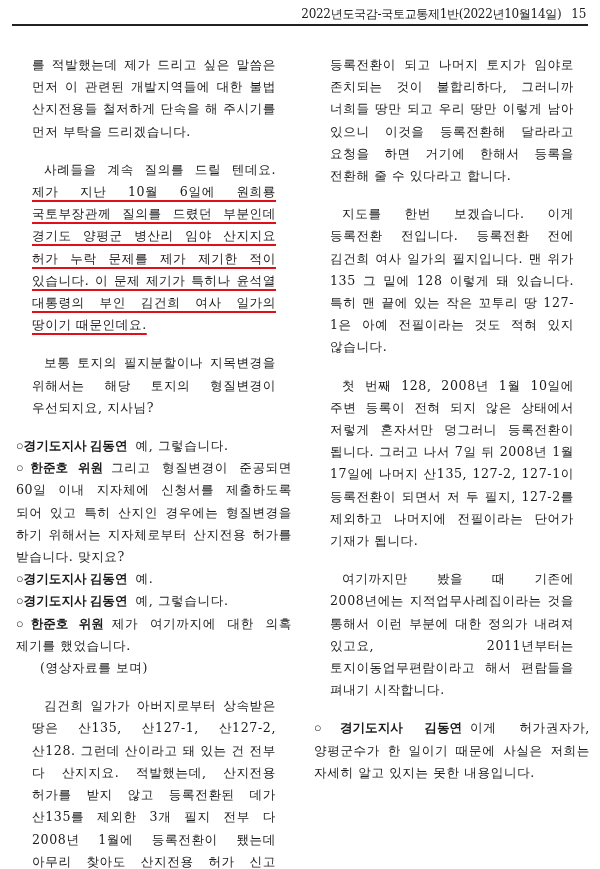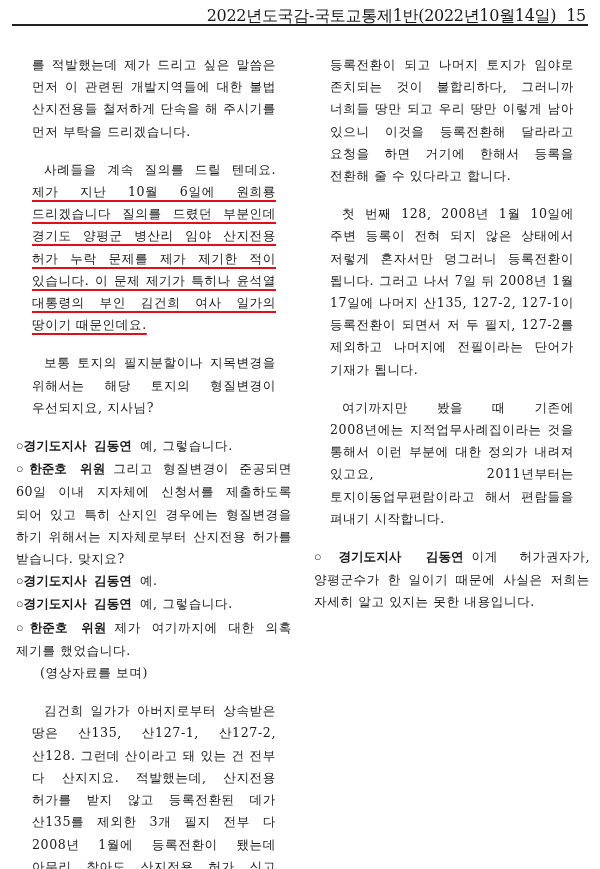--- a/index.html
+++ b/index.html
@@ -1,57 +1,58 @@
 <!DOCTYPE html>
 <html><head>
   <meta charset="utf-8">
   <style>
     html, body { margin: 0; padding: 0; background: #ffffff; }
     body { width: 600px; height: 869px; overflow: hidden; position: relative;
            font-family: "DejaVu Serif", "Liberation Serif", serif; color: #1a1a1a; }
     .header { position: absolute; left: 12px; right: 12px; top: 0; height: 24px;
               border-bottom: 2px solid #222; }
-    .header-text { position: absolute; right: 2px; top: 6px; font-size: 16px; letter-spacing: -0.3px; }
+    .header-text { position: absolute; right: 2px; top: 6px; font-size: 12px; letter-spacing: -0.3px; }
     .header-text .pg { margin-left: 10px; }
     .col { position: absolute; top: 38px; width: 276px; font-size: 12.6px; line-height: 22.2px;
            text-align: justify; word-break: keep-all; letter-spacing: 0.6px; }
     .col.left { left: 16px; }
     .col.right { left: 314px; }
     .p { margin: 16px; text-indent: 12px; }
     .p.noindent { text-indent: 0; }
     .sp { margin: 0; text-indent: 0; }
-    .spk { font-family: Liberation Mono, monospace; font-weight: bold;
+    .spk { font-family: Liberation Serif, serif; font-weight: bold;
            letter-spacing: 0; margin-right: 8px; }
     .hl { text-decoration: underline; text-decoration-color: #e0101a; text-decoration-thickness: 2px;
           text-underline-offset: 4px; }
     .caption { margin: 0; text-indent: 24px; }
   </style>
 </head>
 <body>
 
 <div class="header">
   <div class="header-text">
     <span>2022년도국감-국토교통제1반(2022년10월14일)</span><span class="pg">15</span>
   </div>
 </div>
 
 <div class="col left">
   <p class="p noindent">를 적발했는데 제가 드리고 싶은 말씀은 먼저 이 관련된 개발지역들에 대한 불법 산지전용들 철저하게 단속을 해 주시기를 먼저 부탁을 드리겠습니다.</p>
-  <p class="p"><span>사례들을 계속 질의를 드릴 텐데요. </span><span class="hl">제가 지난 10월 6일에 원희룡 드리겠습니다 질의를 드렸던 부분인데 경기도 양평군 병산리 임야 산지전용 허가 누락 문제를 제가 제기한 적이 있습니다. 이 문제 제기가 특히나 윤석열 대통령의 부인 김건희 여사 일가의 땅이기 때문인데요.</span></p>
+  <p class="p"><span>사례들을 계속 질의를 드릴 텐데요. </span><span class="hl">제가 지난 10월 6일에 원희룡 국토부장관께 질의를 드렸던 부분인데 경기도 양평군 병산리 임야 산지지요 허가 누락 문제를 제가 제기한 적이 있습니다. 이 문제 제기가 특히나 윤석열 대통령의 부인 김건희 여사 일가의 땅이기 때문인데요.</span></p>
   <p class="p">보통 토지의 필지분할이나 지목변경을 위해서는 해당 토지의 형질변경이 우선되지요, 지사님?</p>
   <p class="sp"><span class="spk">○경기도지사 김동연</span><span>예, 그렇습니다.</span></p>
   <p class="sp"><span class="spk">○한준호 위원</span><span>그리고 형질변경이 준공되면 60일 이내 지자체에 신청서를 제출하도록 되어 있고 특히 산지인 경우에는 형질변경을 하기 위해서는 지자체로부터 산지전용 허가를 받습니다. 맞지요?</span></p>
   <p class="sp"><span class="spk">○경기도지사 김동연</span><span>예.</span></p>
   <p class="sp"><span class="spk">○경기도지사 김동연</span><span>예, 그렇습니다.</span></p>
   <p class="sp"><span class="spk">○한준호 위원</span><span>제가 여기까지에 대한 의혹 제기를 했었습니다.</span></p>
   <p class="caption">(영상자료를 보며)</p>
   <p class="p">김건희 일가가 아버지로부터 상속받은 땅은 산135, 산127-1, 산127-2, 산128. 그런데 산이라고 돼 있는 건 전부 다 산지지요. 적발했는데, 산지전용 허가를 받지 않고 등록전환된 데가 산135를 제외한 3개 필지 전부 다 2008년 1월에 등록전환이 됐는데 아무리 찾아도 산지전용 허가 신고 내역을 찾아볼 수가 없었어요. 산135는 저렇게 여덟 번에 걸쳐 가지고 전체 필지분할이 됩니다.</p>
   <p class="p">제가 양평군청으로부터 제출받은 자료를 한번 다 뒤져 봤습니다. 이 전체 자료를 저희 의원실에서 거의 한 달 가까이 다 뒤져 봤어요. 그랬더니 산127-1, 127-2, 산128 등의 등록전환 사유를 보시면 ‘전필’이라고 쓰여 있습니다.</p>
 
 </div>
 
 <div class="col right">
   <p class="p noindent">등록전환이 되고 나머지 토지가 임야로 존치되는 것이 불합리하다, 그러니까 너희들 땅만 되고 우리 땅만 이렇게 남아 있으니 이것을 등록전환해 달라라고 요청을 하면 거기에 한해서 등록을 전환해 줄 수 있다라고 합니다.</p>
+  <p class="p">지도를 한번 보겠습니다. 이게 등록전환 전입니다. 등록전환 전에 김건희 여사 일가의 필지입니다. 맨 위가 135 그 밑에 128 이렇게 돼 있습니다. 특히 맨 끝에 있는 작은 꼬투리 땅 127-1은 아예 전필이라는 것도 적혀 있지 않습니다.</p>
   <p class="p">첫 번째 128, 2008년 1월 10일에 주변 등록이 전혀 되지 않은 상태에서 저렇게 혼자서만 덩그러니 등록전환이 됩니다. 그러고 나서 7일 뒤 2008년 1월 17일에 나머지 산135, 127-2, 127-1이 등록전환이 되면서 저 두 필지, 127-2를 제외하고 나머지에 전필이라는 단어가 기재가 됩니다.</p>
   <p class="p">여기까지만 봤을 때 기존에 2008년에는 지적업무사례집이라는 것을 통해서 이런 부분에 대한 정의가 내려져 있고요, 2011년부터는 토지이동업무편람이라고 해서 편람들을 펴내기 시작합니다.</p>
   <p class="sp"><span class="spk">○경기도지사 김동연</span><span>이게 허가권자가, 양평군수가 한 일이기 때문에 사실은 저희는 자세히 알고 있지는 못한 내용입니다.</span></p>
 
 </div>
 
 </body></html>

